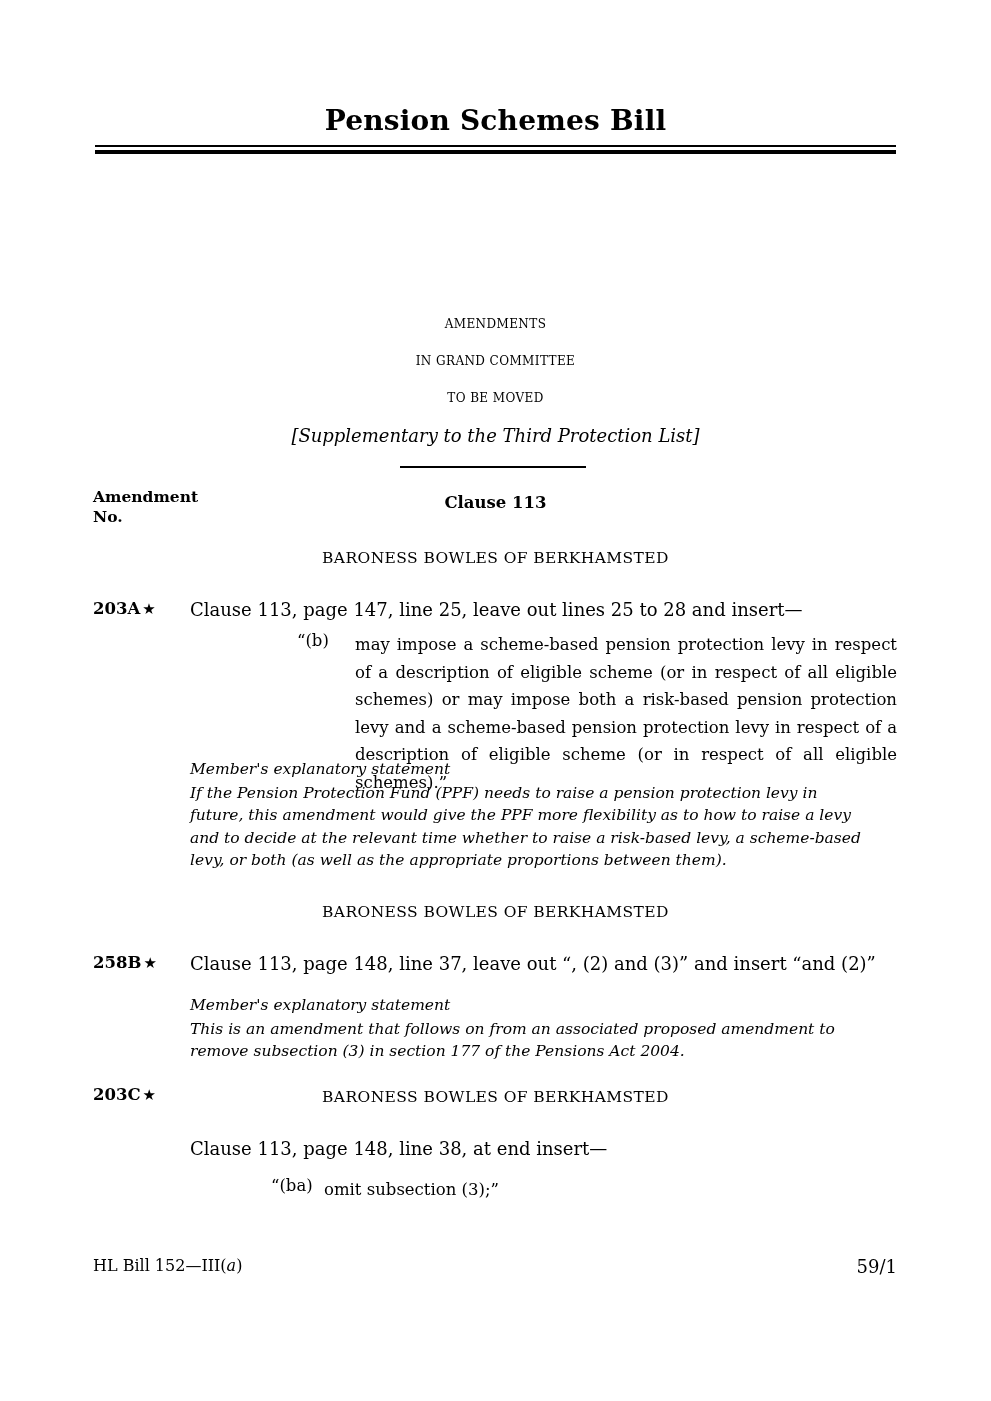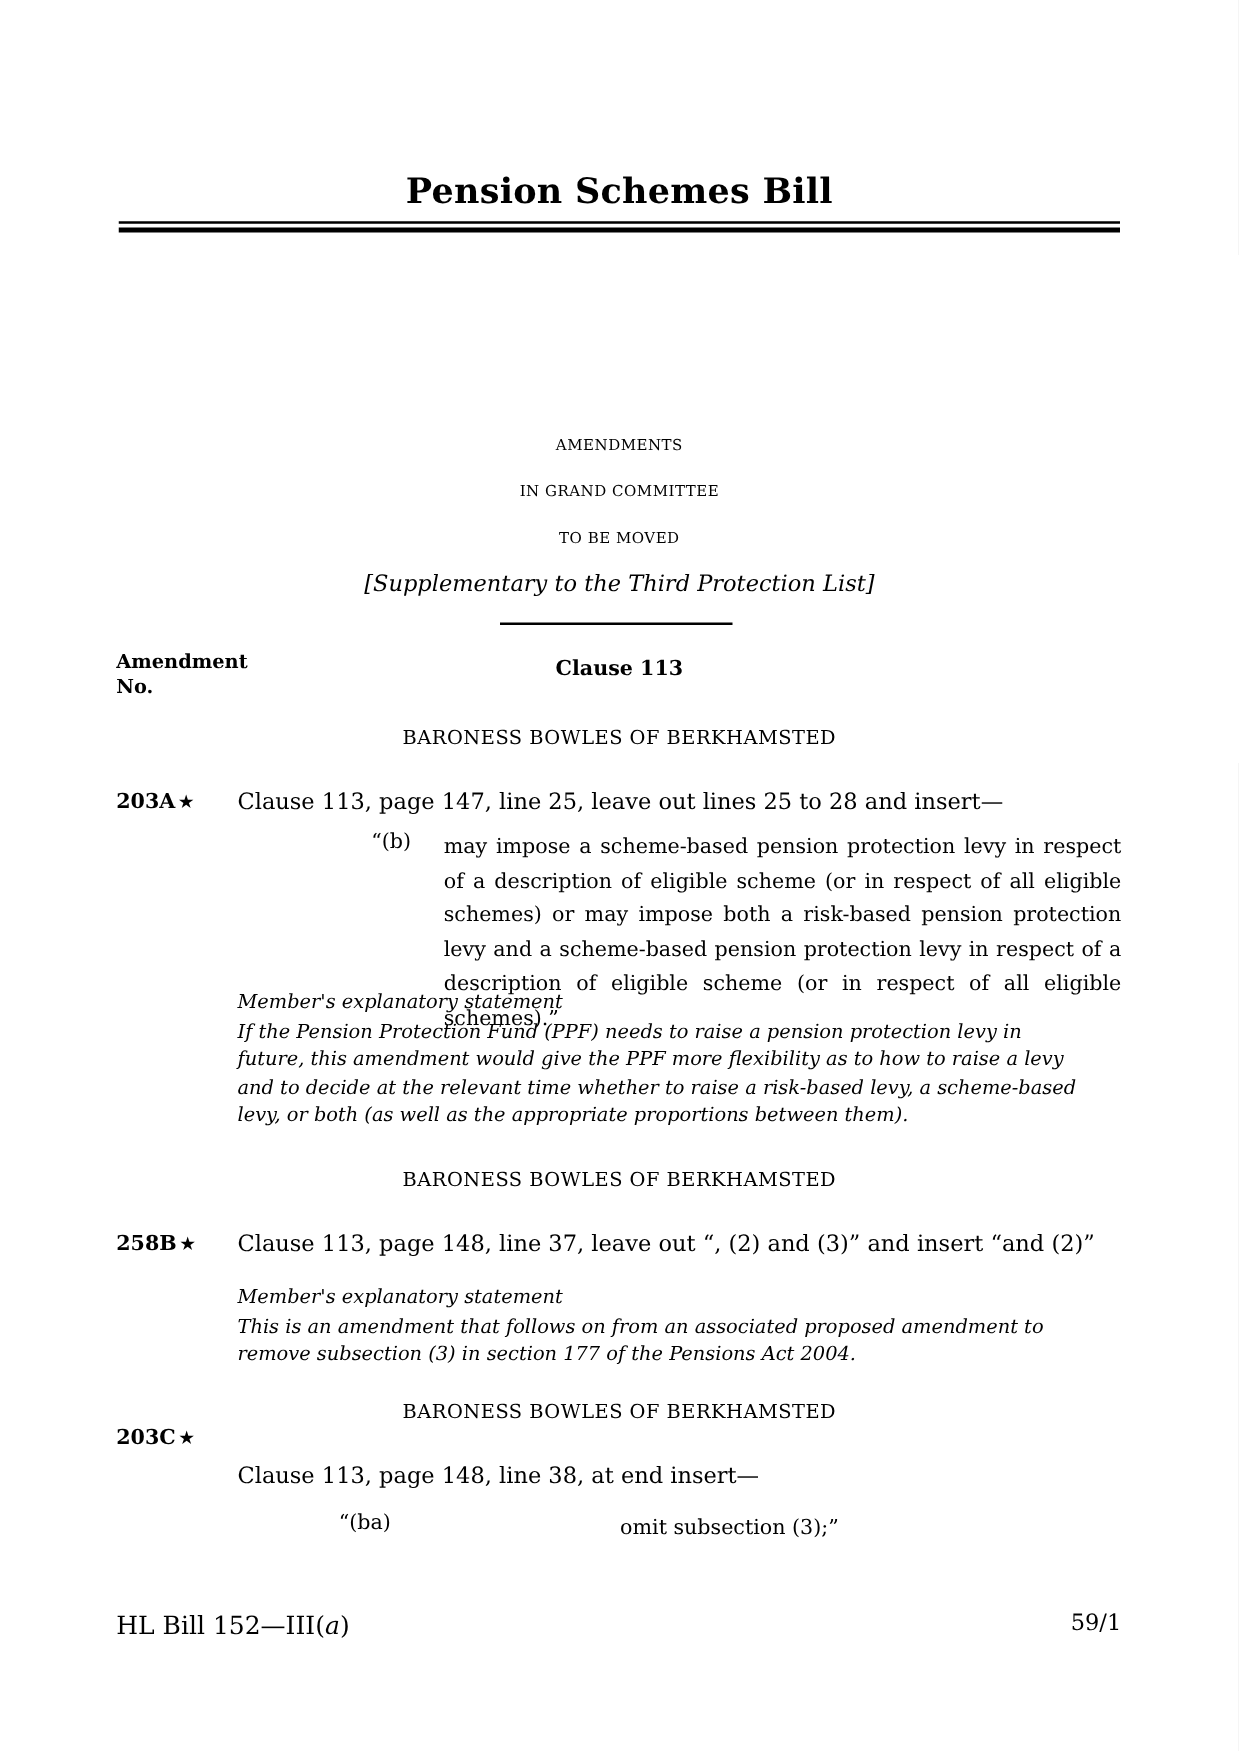--- a/index.html
+++ b/index.html
@@ -7,21 +7,21 @@
     position: relative;
     width: 991px;
     height: 1401px;
     margin: 0 auto;
     background: #ffffff;
     color: #000000;
     font-family: "DejaVu Serif", "Liberation Serif", serif;
     font-size: 16.5px;
     overflow: hidden;
   }
-  .abs { position: absolute; margin-top: 32px; }
+  .abs { position: absolute; }
 
   .title {
     top: 104px; left: 0; width: 100%;
     text-align: center;
     font-size: 28px;
     font-weight: bold;
     letter-spacing: 0.2px;
   }
   .double-rule {
     top: 145px; left: 95px; width: 801px;
@@ -96,21 +96,21 @@
     font-size: 15.5px;
   }
   .expl-text {
     left: 190px;
     font-style: italic;
     font-size: 15.5px;
     line-height: 22.4px;
   }
   .footer-left {
     top: 1256px; left: 93px;
-    font-size: 20px;
+    font-size: 16px;
   }
   .footer-right {
     top: 1256px; right: 94px;
     font-size: 18px;
     text-align: left;
   }
 </style>
 </head>
 <body>
 
@@ -148,27 +148,27 @@
 
   <div class="abs mover" style="top:903px">BARONESS BOWLES OF BERKHAMSTED</div>
   <div class="abs amd-num" style="top:953px">
     <span>258B</span><span class="star">★</span>
   </div>
   <div class="abs amd-instruction" style="top:953px">Clause 113, page 148, line 37, leave out “, (2) and (3)” and insert “and (2)”</div>
   <div class="abs expl-head" style="top:996px">Member's explanatory statement</div>
   <div class="abs expl-text" style="top:1018px; width:707px">This is an amendment that follows on from an associated proposed amendment to remove subsection (3) in section 177 of the Pensions Act 2004.</div>
 
   <div class="abs mover" style="top:1088px">BARONESS BOWLES OF BERKHAMSTED</div>
-  <div class="abs amd-num" style="top:1108px">
+  <div class="abs amd-num" style="top:1085px">
     <span>203C</span><span class="star">★</span>
   </div>
   <div class="abs amd-instruction" style="top:1138px">Clause 113, page 148, line 38, at end insert—</div>
   <div class="abs insert-block" style="top:1176px; left:271px; width:400px">
     <div class="insert-label" style="width:45px; margin-right:8px">“(ba)</div>
-    <div class="insert-text" style="text-align:right">omit subsection (3);”</div>
+    <div class="insert-text" style="text-align:left">omit subsection (3);”</div>
   </div>
 
   <div class="abs footer-left">
     <span>HL Bill 152—III(</span><i>a</i><span>)</span>
   </div>
   <div class="abs footer-right">59/1</div>
 
 </div>
 
 </body></html>

